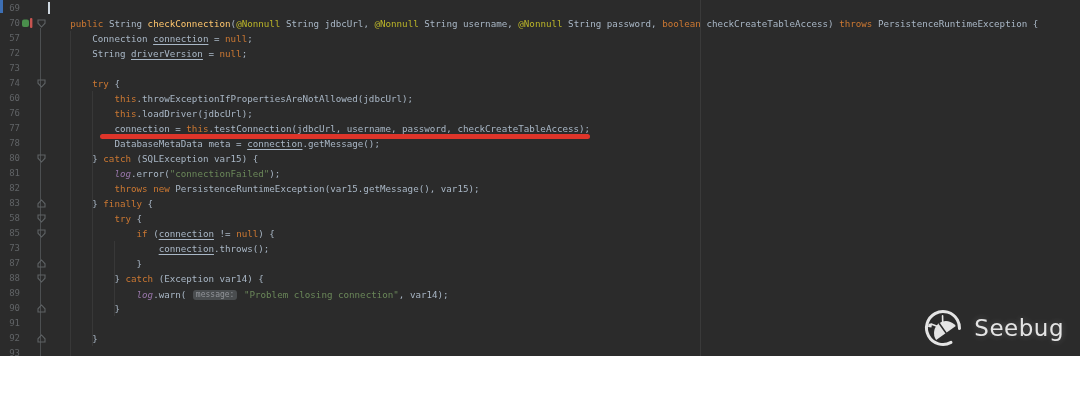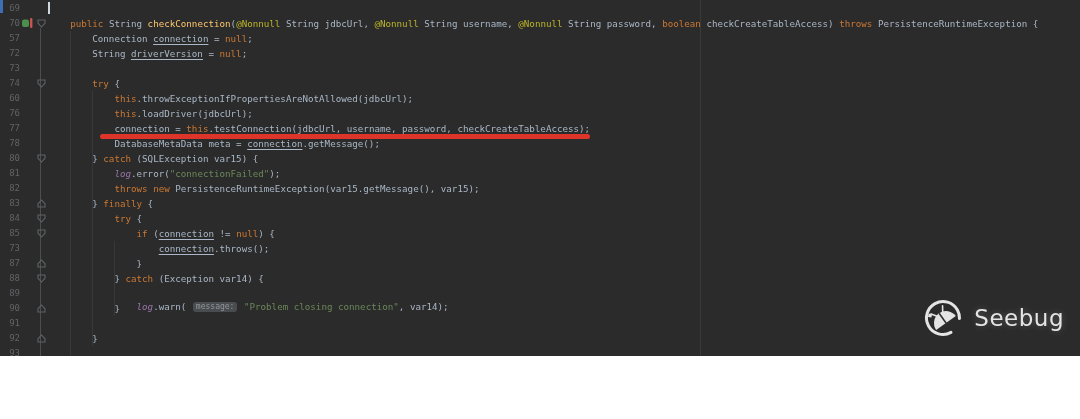--- a/index.html
+++ b/index.html
@@ -36,21 +36,21 @@
   .tok-m{color:var(--method,#ffc66d);}
   .tok-a{color:var(--annotation,#bbb529);}
   .tok-s{color:var(--string,#6a8759);}
   .tok-f{color:var(--field,#9876aa);font-style:italic;}
   .tok-u{color:var(--text,#a9b7c6);text-decoration:underline;text-underline-offset:2px;text-decoration-thickness:1px;}
   .tok-h{
     display:inline-block;
     background:var(--hint_bg,#4a4d4f);
     color:var(--hint_text,#909398);
     font-size:8px;line-height:10px;
-    padding:0 3px;margin:16px 1px;
+    padding:0 3px;margin:4px 1px;
     border-radius:3px;
     vertical-align:1px;
   }
   .caret{
     display:inline-block;
     width:2px;height:12px;
     background:var(--caret,#cfd8e0);
     vertical-align:-2px;
   }
   .red-underline{
@@ -77,21 +77,21 @@
     background:var(--margin_line,#3a3a3a);z-index:0;
   }
   .blue-strip{
     position:absolute;left:0;top:0;
     width:3px;height:13px;
     background:var(--blue_strip,#3d6fb4);z-index:4;
   }
   
   #watermark{
     position:absolute;
-    right:16px;bottom:16px;
+    right:16px;bottom:6px;
     display:flex;align-items:center;gap:9px;
     z-index:5;
   }
   #watermark .brand{
     color:var(--logo,#e4e4e4);
     font-family:"DejaVu Sans","Liberation Sans",sans-serif;
     font-size:23px;font-weight:400;letter-spacing:.5px;
     text-shadow:0 0 7px rgba(255,255,255,.22);
   }
 </style>
@@ -125,21 +125,21 @@
       <div class="row"><div class="red-underline"></div><span class="lnum">77</span><span class="gicon"></span><span class="gfold"></span><span class="codeline"><span class="tok-d">            </span><span class="tok-u">connection</span><span class="tok-d"> = </span><span class="tok-k">this</span><span class="tok-d">.testConnection(jdbcUrl, username, password, checkCreateTableAccess);</span></span></div>
       <div class="row"><span class="lnum">78</span><span class="gicon"></span><span class="gfold"></span><span class="codeline"><span class="tok-d">            DatabaseMetaData meta = </span><span class="tok-u">connection</span><span class="tok-d">.getMessage();</span></span></div>
       <div class="row"><span class="lnum">80</span><span class="gicon"></span><span class="gfold"><svg width="9" height="9" viewBox="0 0 9 9">
             <path d="M1,1 H8 V4.2 L4.5,8 L1,4.2 Z" fill="none" stroke="#5e6264" stroke-width="1.1"></path>
           </svg></span><span class="codeline"><span class="tok-d">        } </span><span class="tok-k">catch</span><span class="tok-d"> (SQLException var15) {</span></span></div>
       <div class="row"><span class="lnum">81</span><span class="gicon"></span><span class="gfold"></span><span class="codeline"><span class="tok-d">            </span><span class="tok-f">log</span><span class="tok-d">.error(</span><span class="tok-s">"connectionFailed"</span><span class="tok-d">);</span></span></div>
       <div class="row"><span class="lnum">82</span><span class="gicon"></span><span class="gfold"></span><span class="codeline"><span class="tok-d">            </span><span class="tok-k">throws</span><span class="tok-d"> </span><span class="tok-k">new</span><span class="tok-d"> PersistenceRuntimeException(var15.getMessage(), var15);</span></span></div>
       <div class="row"><span class="lnum">83</span><span class="gicon"></span><span class="gfold"><svg width="9" height="9" viewBox="0 0 9 9">
             <path d="M1,8 H8 V4.8 L4.5,1 L1,4.8 Z" fill="none" stroke="#5e6264" stroke-width="1.1"></path>
           </svg></span><span class="codeline"><span class="tok-d">        } </span><span class="tok-k">finally</span><span class="tok-d"> {</span></span></div>
-      <div class="row"><span class="lnum">84</span><span class="gicon"></span><span class="gfold"><svg width="9" height="9" viewBox="0 0 9 9">
+      <div class="row"><span class="lnum">58</span><span class="gicon"></span><span class="gfold"><svg width="9" height="9" viewBox="0 0 9 9">
             <path d="M1,1 H8 V4.2 L4.5,8 L1,4.2 Z" fill="none" stroke="#5e6264" stroke-width="1.1"></path>
           </svg></span><span class="codeline"><span class="tok-d">            </span><span class="tok-k">try</span><span class="tok-d"> {</span></span></div>
       <div class="row"><span class="lnum">85</span><span class="gicon"></span><span class="gfold"><svg width="9" height="9" viewBox="0 0 9 9">
             <path d="M1,1 H8 V4.2 L4.5,8 L1,4.2 Z" fill="none" stroke="#5e6264" stroke-width="1.1"></path>
           </svg></span><span class="codeline"><span class="tok-d">                </span><span class="tok-k">if</span><span class="tok-d"> (</span><span class="tok-u">connection</span><span class="tok-d"> != </span><span class="tok-k">null</span><span class="tok-d">) {</span></span></div>
       <div class="row"><span class="lnum">73</span><span class="gicon"></span><span class="gfold"></span><span class="codeline"><span class="tok-d">                    </span><span class="tok-u">connection</span><span class="tok-d">.throws();</span></span></div>
       <div class="row"><span class="lnum">87</span><span class="gicon"></span><span class="gfold"><svg width="9" height="9" viewBox="0 0 9 9">
             <path d="M1,8 H8 V4.8 L4.5,1 L1,4.8 Z" fill="none" stroke="#5e6264" stroke-width="1.1"></path>
           </svg></span><span class="codeline"><span class="tok-d">                }</span></span></div>
       <div class="row"><span class="lnum">88</span><span class="gicon"></span><span class="gfold"><svg width="9" height="9" viewBox="0 0 9 9">

